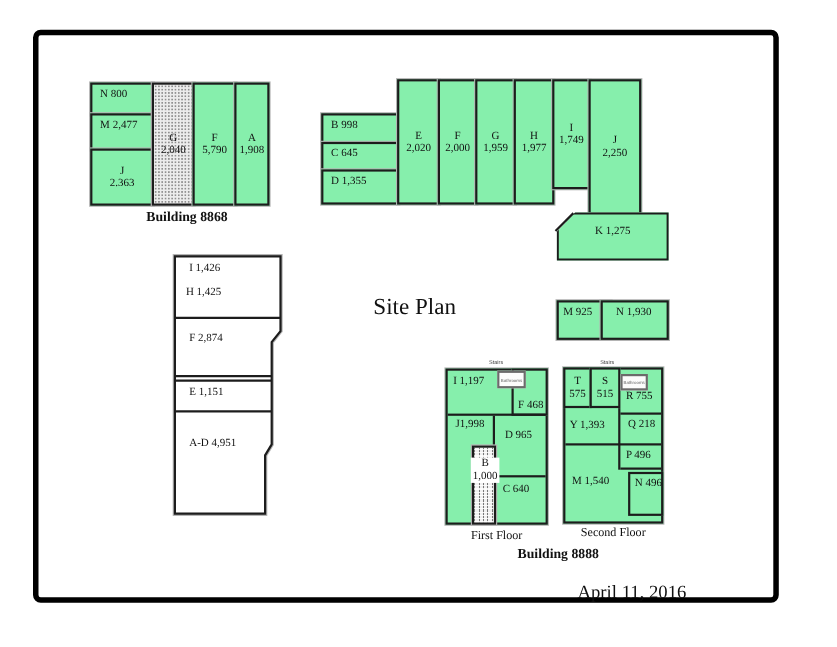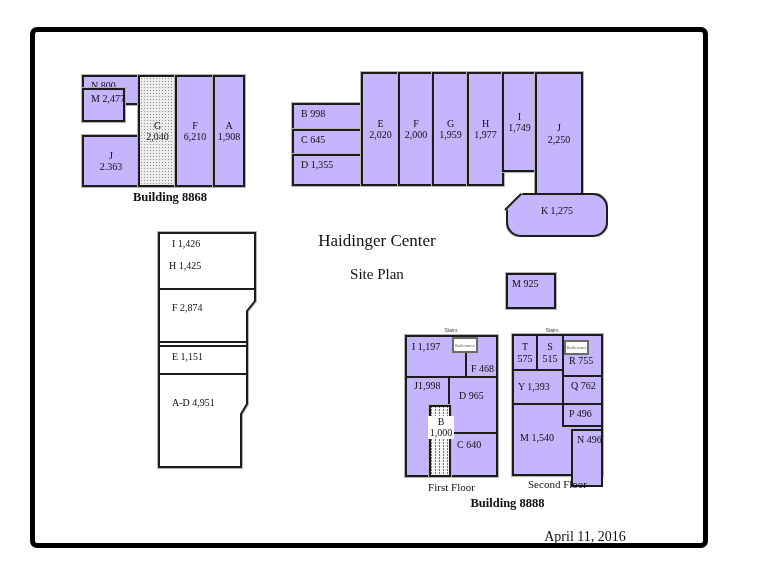--- a/index.html
+++ b/index.html
@@ -1,76 +1,75 @@
 <!DOCTYPE html>
 <html><head>
 <meta charset="utf-8">
 <style>
   html,body{margin:0;padding:0;background:#fff;}
   .canvas{position:relative;width:761px;height:588px;background:#fff;overflow:hidden;
           font-family:"Liberation Serif","DejaVu Serif",serif;color:#111;}
   .frame{position:absolute;left:30px;top:27px;width:678px;height:521px;
          border:5px solid #000;border-radius:7px;box-sizing:border-box;}
-  .room{position:absolute;box-sizing:border-box;background:#c4b5fd;border:2px solid #1c1c1c;
+  .room{position:absolute;box-sizing:border-box;background:#86efac;border:2px solid #1c1c1c;
         box-shadow:0 0 0 1px #b4b4b4;font-size:10px;line-height:1.15;}
   .tl{position:absolute;top:3px;left:7px;white-space:nowrap;}
   .c2{display:flex;flex-direction:column;align-items:center;justify-content:center;text-align:center;}
   .c1{display:flex;align-items:center;justify-content:center;text-align:center;}
   .stipple{background-color:#ececec;
      background-image:radial-gradient(circle,#8f8f8f 0.6px,transparent 0.95px);
      background-size:3px 3px;}
   .vhatch{background-color:#f0f0f0;
      background-image:repeating-linear-gradient(0deg,rgba(255,255,255,.85) 0 1px,transparent 1px 3px),
                       repeating-linear-gradient(90deg,#777 0 1px,transparent 1px 4px);}
   .wall{position:absolute;background:#1c1c1c;}
   .bevel{position:absolute;left:505px;top:209px;width:23px;height:2px;background:#1c1c1c;
          transform:rotate(-45deg);transform-origin:0 50%;}
-  .kclip{clip-path:polygon(0px 18px,17px 0px,100% 0px,100% 100%,0px 100%);border-radius:15px;}
+  .kclip{clip-path:polygon(0px 18px,17px 0px,100% 0px,100% 100%,0px 100%);}
   .lbl{position:absolute;white-space:nowrap;font-size:10px;}
   .bcap{position:absolute;font-weight:bold;font-size:12.5px;text-align:center;white-space:nowrap;}
   .fcap{position:absolute;font-size:11px;text-align:center;white-space:nowrap;}
   .title{position:absolute;left:287px;top:231px;width:180px;text-align:center;font-size:17px;}
-  .subtitle{position:absolute;left:287px;top:266px;width:180px;text-align:center;font-size:15px;}
-  .date{position:absolute;left:525px;top:529px;width:120px;text-align:center;font-size:14px;}
+  .subtitle{position:absolute;left:287px;top:266px;width:180px;text-align:center;font-size:21px;}
+  .date{position:absolute;left:525px;top:529px;width:120px;text-align:left;font-size:17px;}
   .tiny{position:absolute;font-family:"Liberation Sans","DejaVu Sans",sans-serif;
         font-size:5px;color:#444;text-align:center;white-space:nowrap;}
   .bath{position:absolute;box-sizing:border-box;border:2px solid #6b6b6b;background:#fcfcfc;
         display:flex;align-items:center;justify-content:center;
         font-family:"Liberation Sans","DejaVu Sans",sans-serif;font-size:4px;color:#666;overflow:hidden;}
   .blab{position:absolute;top:9px;left:-3px;width:26px;background:#fff;text-align:center;
         font-size:10px;line-height:1.05;padding:1px 0;}
   svg{position:absolute;overflow:visible;}
 </style>
 </head>
 <body>
 
 <div class="canvas">
   <div class="frame"></div>
 
-  <div class="title">Haidinger Center</div>
   <div class="subtitle">Site Plan</div>
   <div class="date">April 11, 2016</div>
 
   <div class="room" style="left:82px;top:75px;width:58px;height:30px">
     <span class="tl">N 800</span>
   </div>
-  <div class="room" style="left:82px;top:88px;width:43px;height:34px">
+  <div class="room" style="left:82px;top:103px;width:58px;height:34px">
     <span class="tl">M 2,477</span>
   </div>
   <div class="room c2" style="left:82px;top:135px;width:58px;height:52px">
     <div>J</div>
     <div>2.363</div>
   </div>
   <div class="room c2 stipple" style="left:138px;top:75px;width:39px;height:112px">
     <div>G</div>
     <div>2,040</div>
   </div>
   <div class="room c2" style="left:175px;top:75px;width:40px;height:112px">
     <div>F</div>
-    <div>6,210</div>
+    <div>5,790</div>
   </div>
   <div class="room c2" style="left:213px;top:75px;width:32px;height:112px">
     <div>A</div>
     <div>1,908</div>
   </div>
   <div class="bcap" style="left:90px;top:190px;width:160px">Building 8868</div>
 
   <div class="room" style="left:292px;top:103px;width:71px;height:28px">
     <span class="tl">B 998</span>
   </div>
@@ -104,20 +103,23 @@
     <div>J</div>
     <div>2,250</div>
   </div>
 
   <div class="room c1 kclip" style="left:506px;top:193px;width:102px;height:44px;padding-bottom:8px">
     <span>K 1,275</span>
   </div>
   <div class="bevel"></div>
   <div class="room" style="left:506px;top:273px;width:50px;height:36px">
     <span class="tl" style="left:4px">M 925</span>
+  </div>
+  <div class="room" style="left:546px;top:273px;width:62px;height:36px">
+    <span class="tl" style="left:12px">N 1,930</span>
   </div>
 
   <svg style="left:158px;top:232px" width="101" height="240" viewBox="0 0 101 240">
     <path d="M1,1 L97,1 L97,69 L89,79 L89,172 L83,182 L83,235 L1,235 Z" fill="#ffffff" stroke="#b4b4b4" stroke-width="4"></path>
     <path d="M1,1 L97,1 L97,69 L89,79 L89,172 L83,182 L83,235 L1,235 Z" fill="#ffffff" stroke="#1c1c1c" stroke-width="2"></path>
     <line x1="1" y1="57" x2="97" y2="57" stroke="#1c1c1c" stroke-width="2"></line>
     <line x1="1" y1="110" x2="89" y2="110" stroke="#1c1c1c" stroke-width="2"></line>
     <line x1="1" y1="114" x2="89" y2="114" stroke="#1c1c1c" stroke-width="2"></line>
     <line x1="1" y1="142" x2="89" y2="142" stroke="#1c1c1c" stroke-width="2"></line>
   </svg>
@@ -157,27 +159,27 @@
     <div>575</div>
   </div>
   <div class="room c2" style="left:536px;top:334px;width:28px;height:37px;box-shadow:none">
     <div>S</div>
     <div>515</div>
   </div>
   <div class="wall" style="left:562px;top:371px;width:2px;height:56px"></div>
   <div class="wall" style="left:564px;top:375px;width:37px;height:2px"></div>
   <div class="wall" style="left:514px;top:403px;width:87px;height:2px"></div>
   <div class="wall" style="left:564px;top:425px;width:37px;height:2px"></div>
-  <div class="room" style="left:571px;top:429px;width:32px;height:58px;box-shadow:none">
+  <div class="room" style="left:571px;top:429px;width:32px;height:40px;box-shadow:none">
     <span class="tl" style="left:4px">N 496</span>
   </div>
   <div class="bath" style="left:564px;top:340px;width:25px;height:15px">
     <span>Bathrooms</span>
   </div>
   <div class="lbl" style="left:569px;top:355px">R 755</div>
   <div class="lbl" style="left:518px;top:381px">Y 1,393</div>
-  <div class="lbl" style="left:571px;top:380px">Q 762</div>
+  <div class="lbl" style="left:571px;top:380px">Q 218</div>
   <div class="lbl" style="left:569px;top:408px">P 496</div>
   <div class="lbl" style="left:520px;top:432px">M 1,540</div>
   <div class="fcap" style="left:512px;top:478px;width:91px">Second Floor</div>
 
   <div class="bcap" style="left:445px;top:496px;width:125px">Building 8888</div>
 </div>
 
 </body></html>

